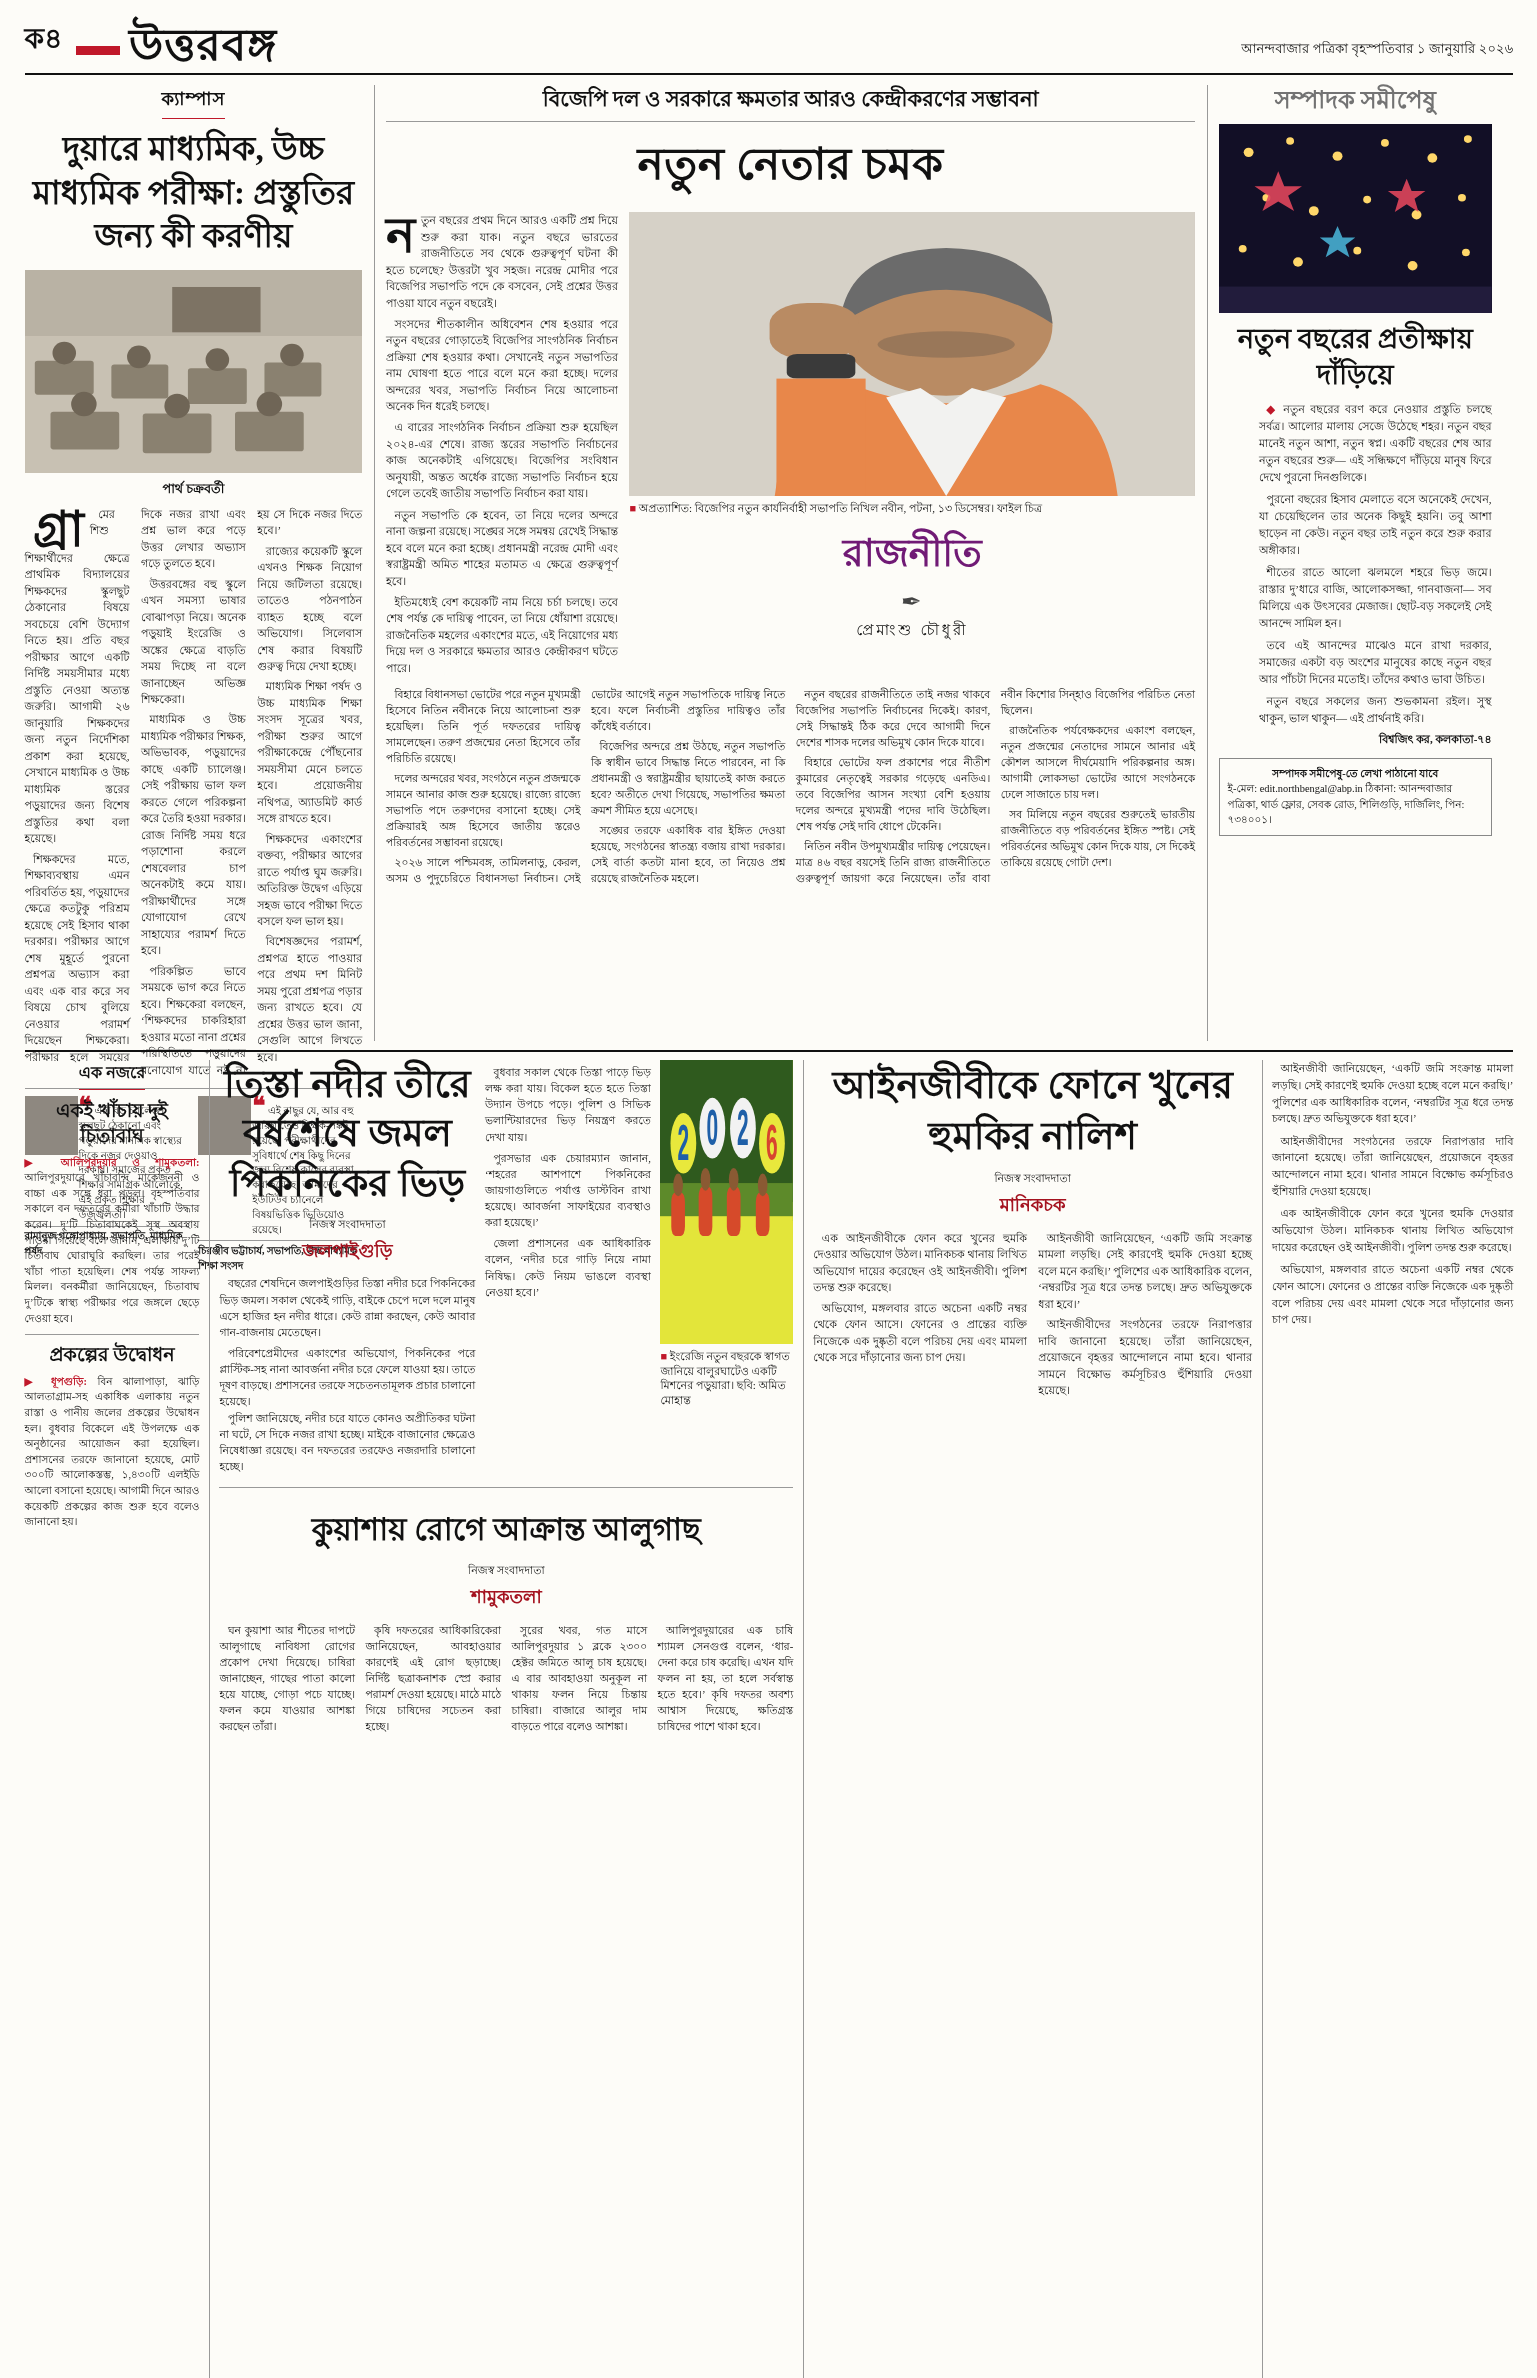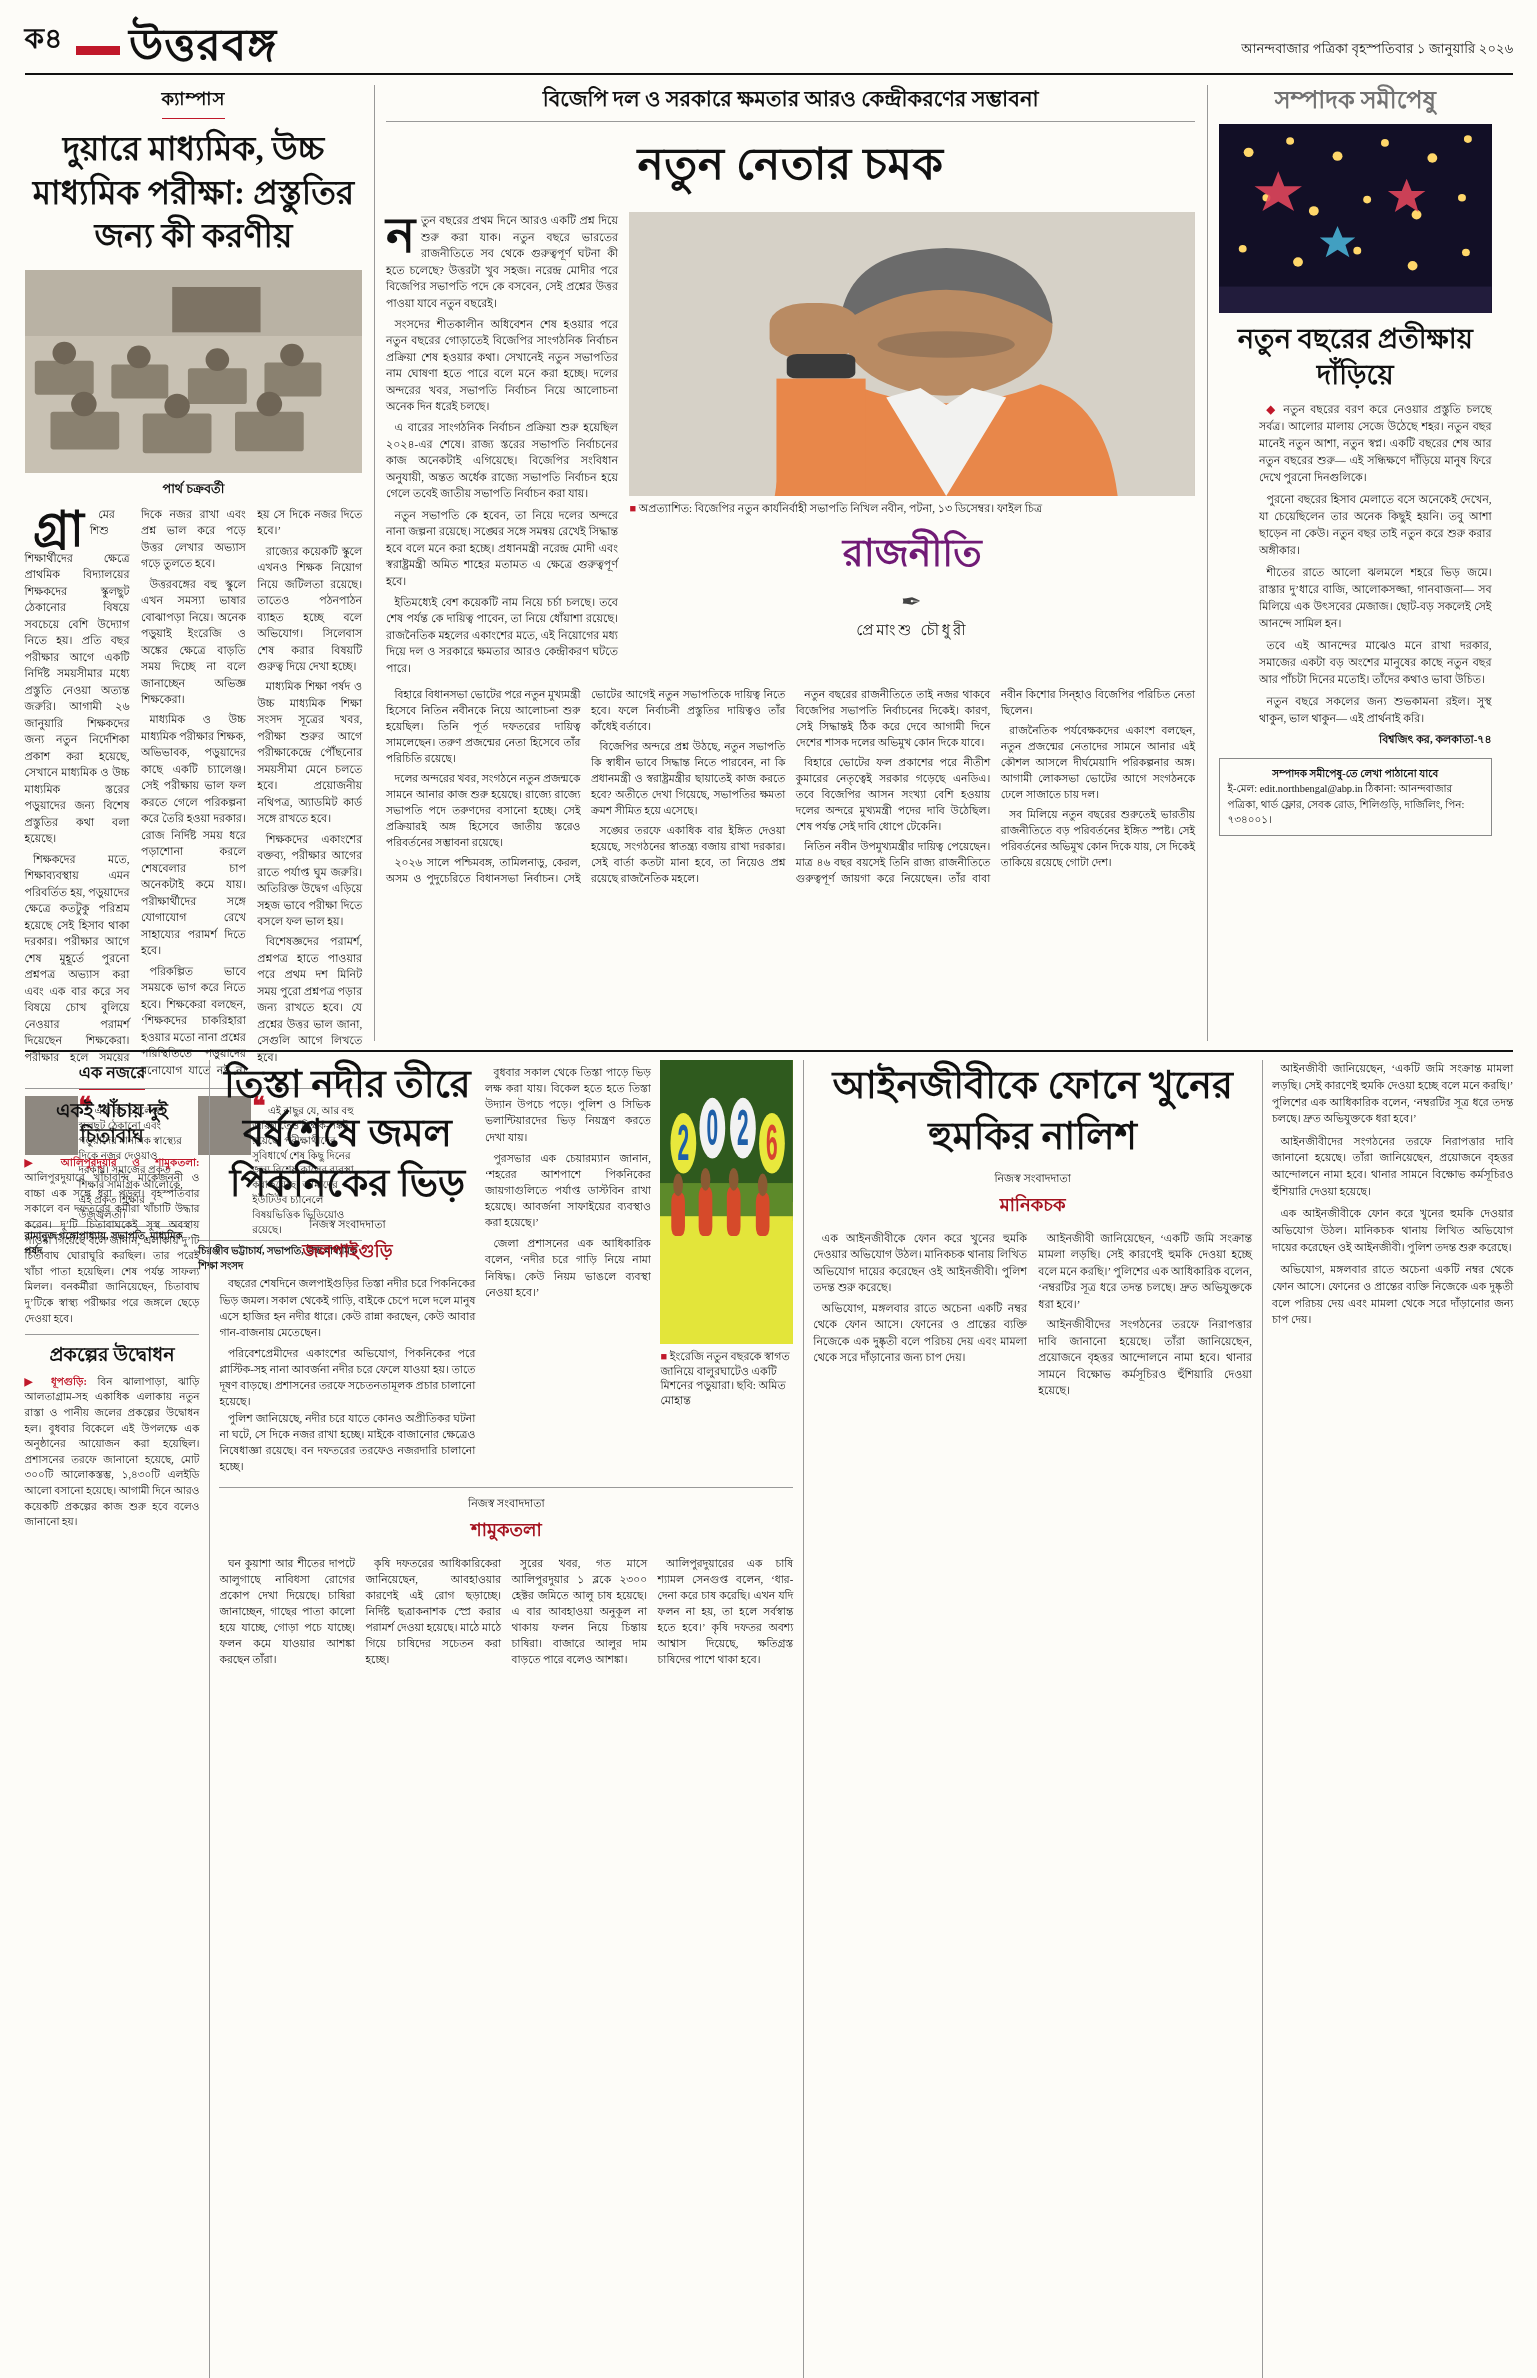--- a/index.html
+++ b/index.html
@@ -357,20 +357,21 @@
             </svg>
           </div>
           <div class="cap">
             <span class="redmark">■</span>
             <span>ইংরেজি নতুন বছরকে স্বাগত জানিয়ে বালুরঘাটেও একটি মিশনের পড়ুয়ারা। ছবি: অমিত মোহান্ত</span>
           </div>
         </div>
       </div>
 
       <div style="border-top:0.9px solid #999;margin-top:7.6px;padding-top:7.6px">
+        <div class="b3-head" style="font-size:31px">কুয়াশায় রোগে আক্রান্ত আলুগাছ</div>
         <div class="smallcenter">নিজস্ব সংবাদদাতা</div>
         <div class="placename">শামুকতলা</div>
         <div class="cols4">
           <p>ঘন কুয়াশা আর শীতের দাপটে আলুগাছে নাবিধসা রোগের প্রকোপ দেখা দিয়েছে। চাষিরা জানাচ্ছেন, গাছের পাতা কালো হয়ে যাচ্ছে, গোড়া পচে যাচ্ছে। ফলন কমে যাওয়ার আশঙ্কা করছেন তাঁরা।</p>
           <p>কৃষি দফতরের আধিকারিকেরা জানিয়েছেন, আবহাওয়ার কারণেই এই রোগ ছড়াচ্ছে। নির্দিষ্ট ছত্রাকনাশক স্প্রে করার পরামর্শ দেওয়া হয়েছে। মাঠে মাঠে গিয়ে চাষিদের সচেতন করা হচ্ছে।</p>
           <p>সুরের খবর, গত মাসে আলিপুরদুয়ার ১ ব্লকে ২৩০০ হেক্টর জমিতে আলু চাষ হয়েছে। এ বার আবহাওয়া অনুকূল না থাকায় ফলন নিয়ে চিন্তায় চাষিরা। বাজারে আলুর দাম বাড়তে পারে বলেও আশঙ্কা।</p>
           <p>আলিপুরদুয়ারের এক চাষি শ্যামল সেনগুপ্ত বলেন, ‘ধার-দেনা করে চাষ করেছি। এখন যদি ফলন না হয়, তা হলে সর্বস্বান্ত হতে হবে।’ কৃষি দফতর অবশ্য আশ্বাস দিয়েছে, ক্ষতিগ্রস্ত চাষিদের পাশে থাকা হবে।</p>
         </div>
       </div>
     </div>

